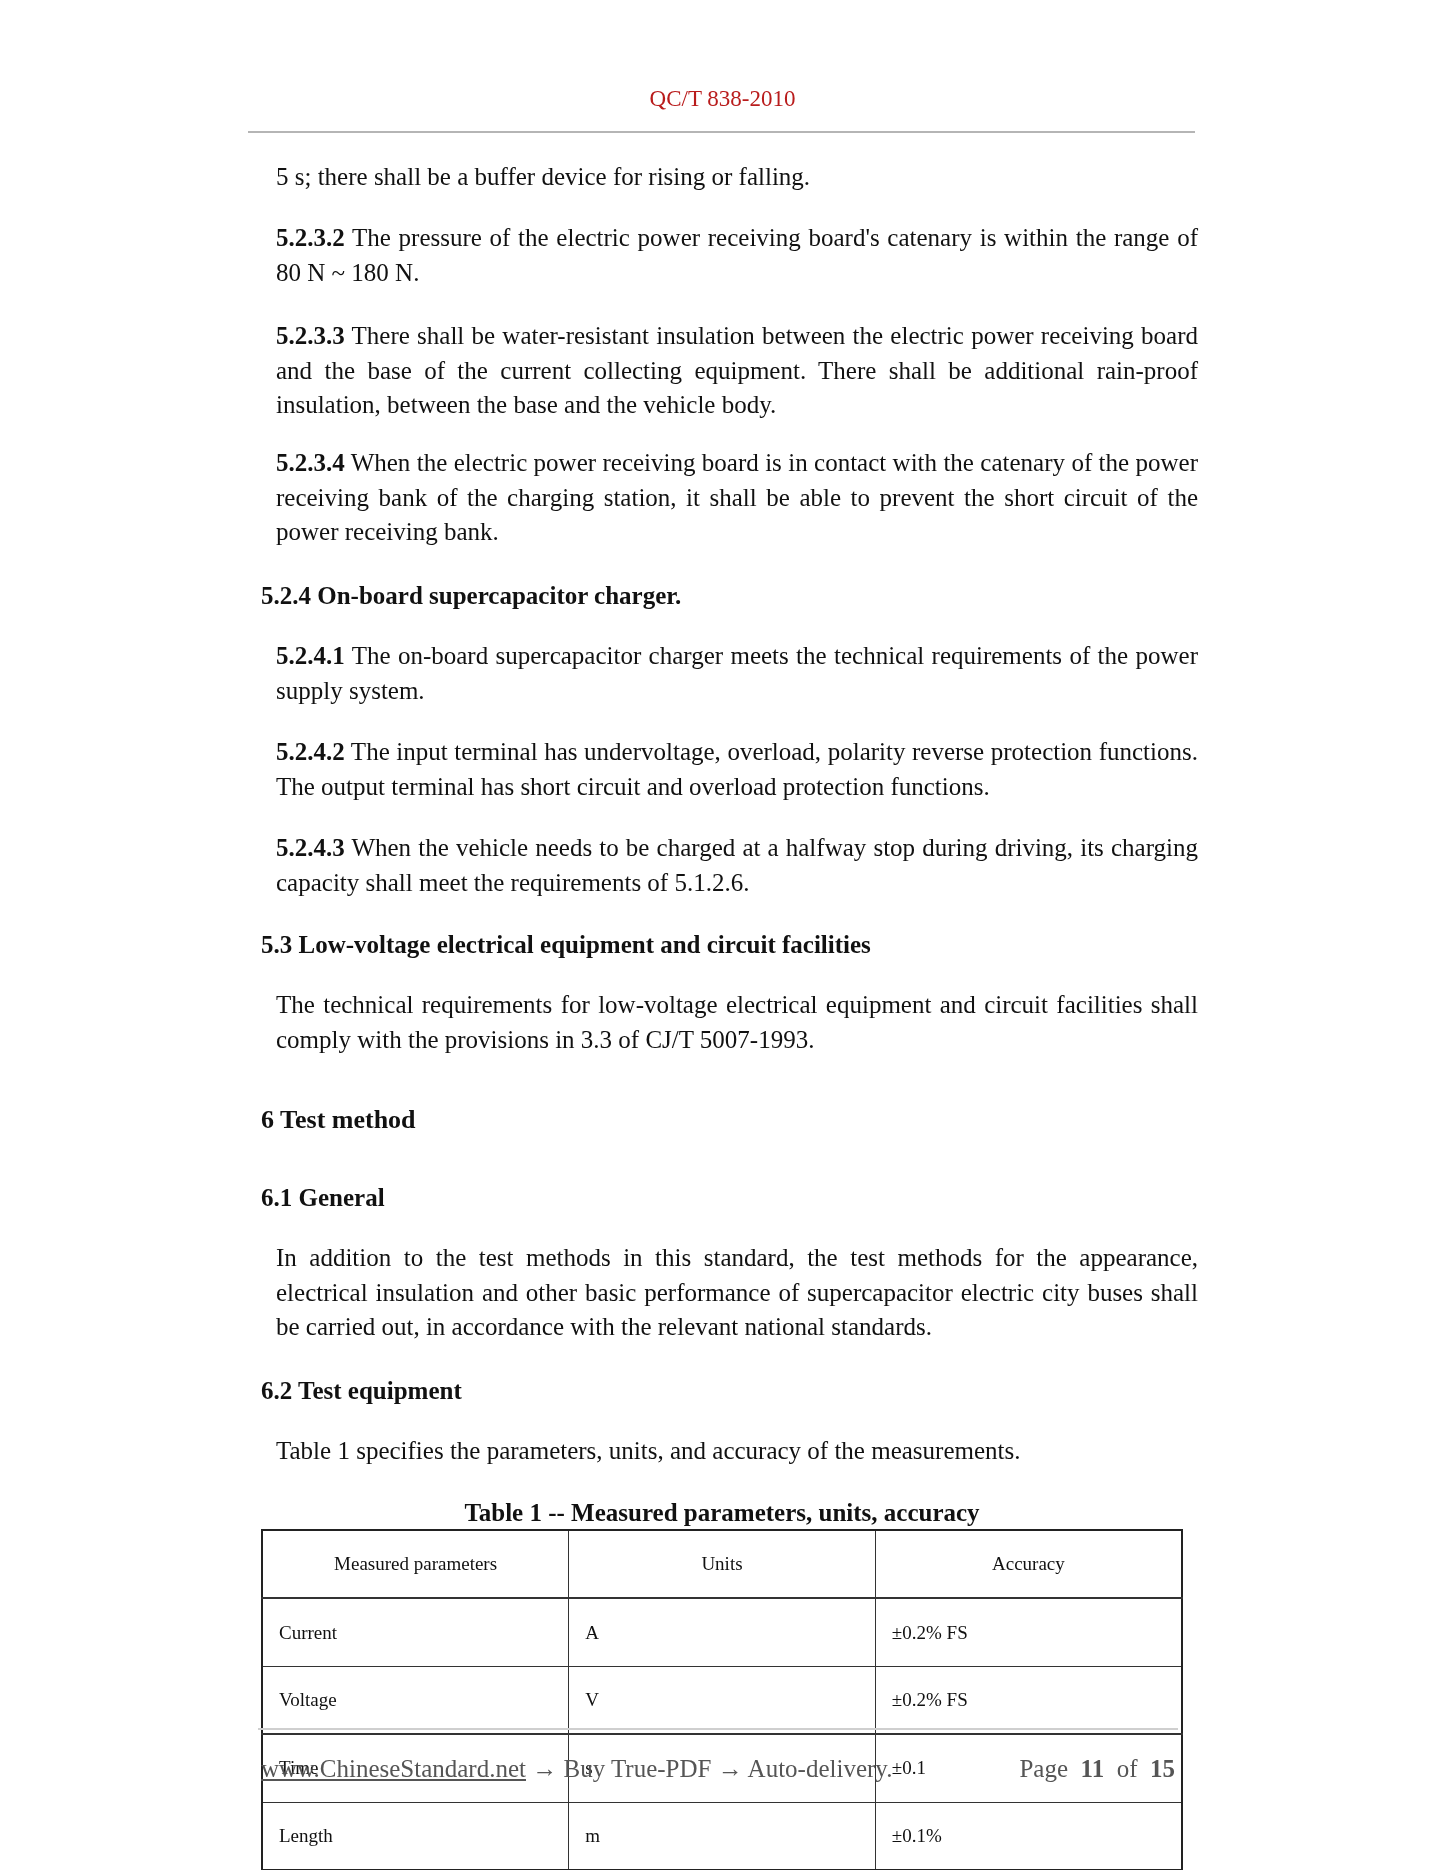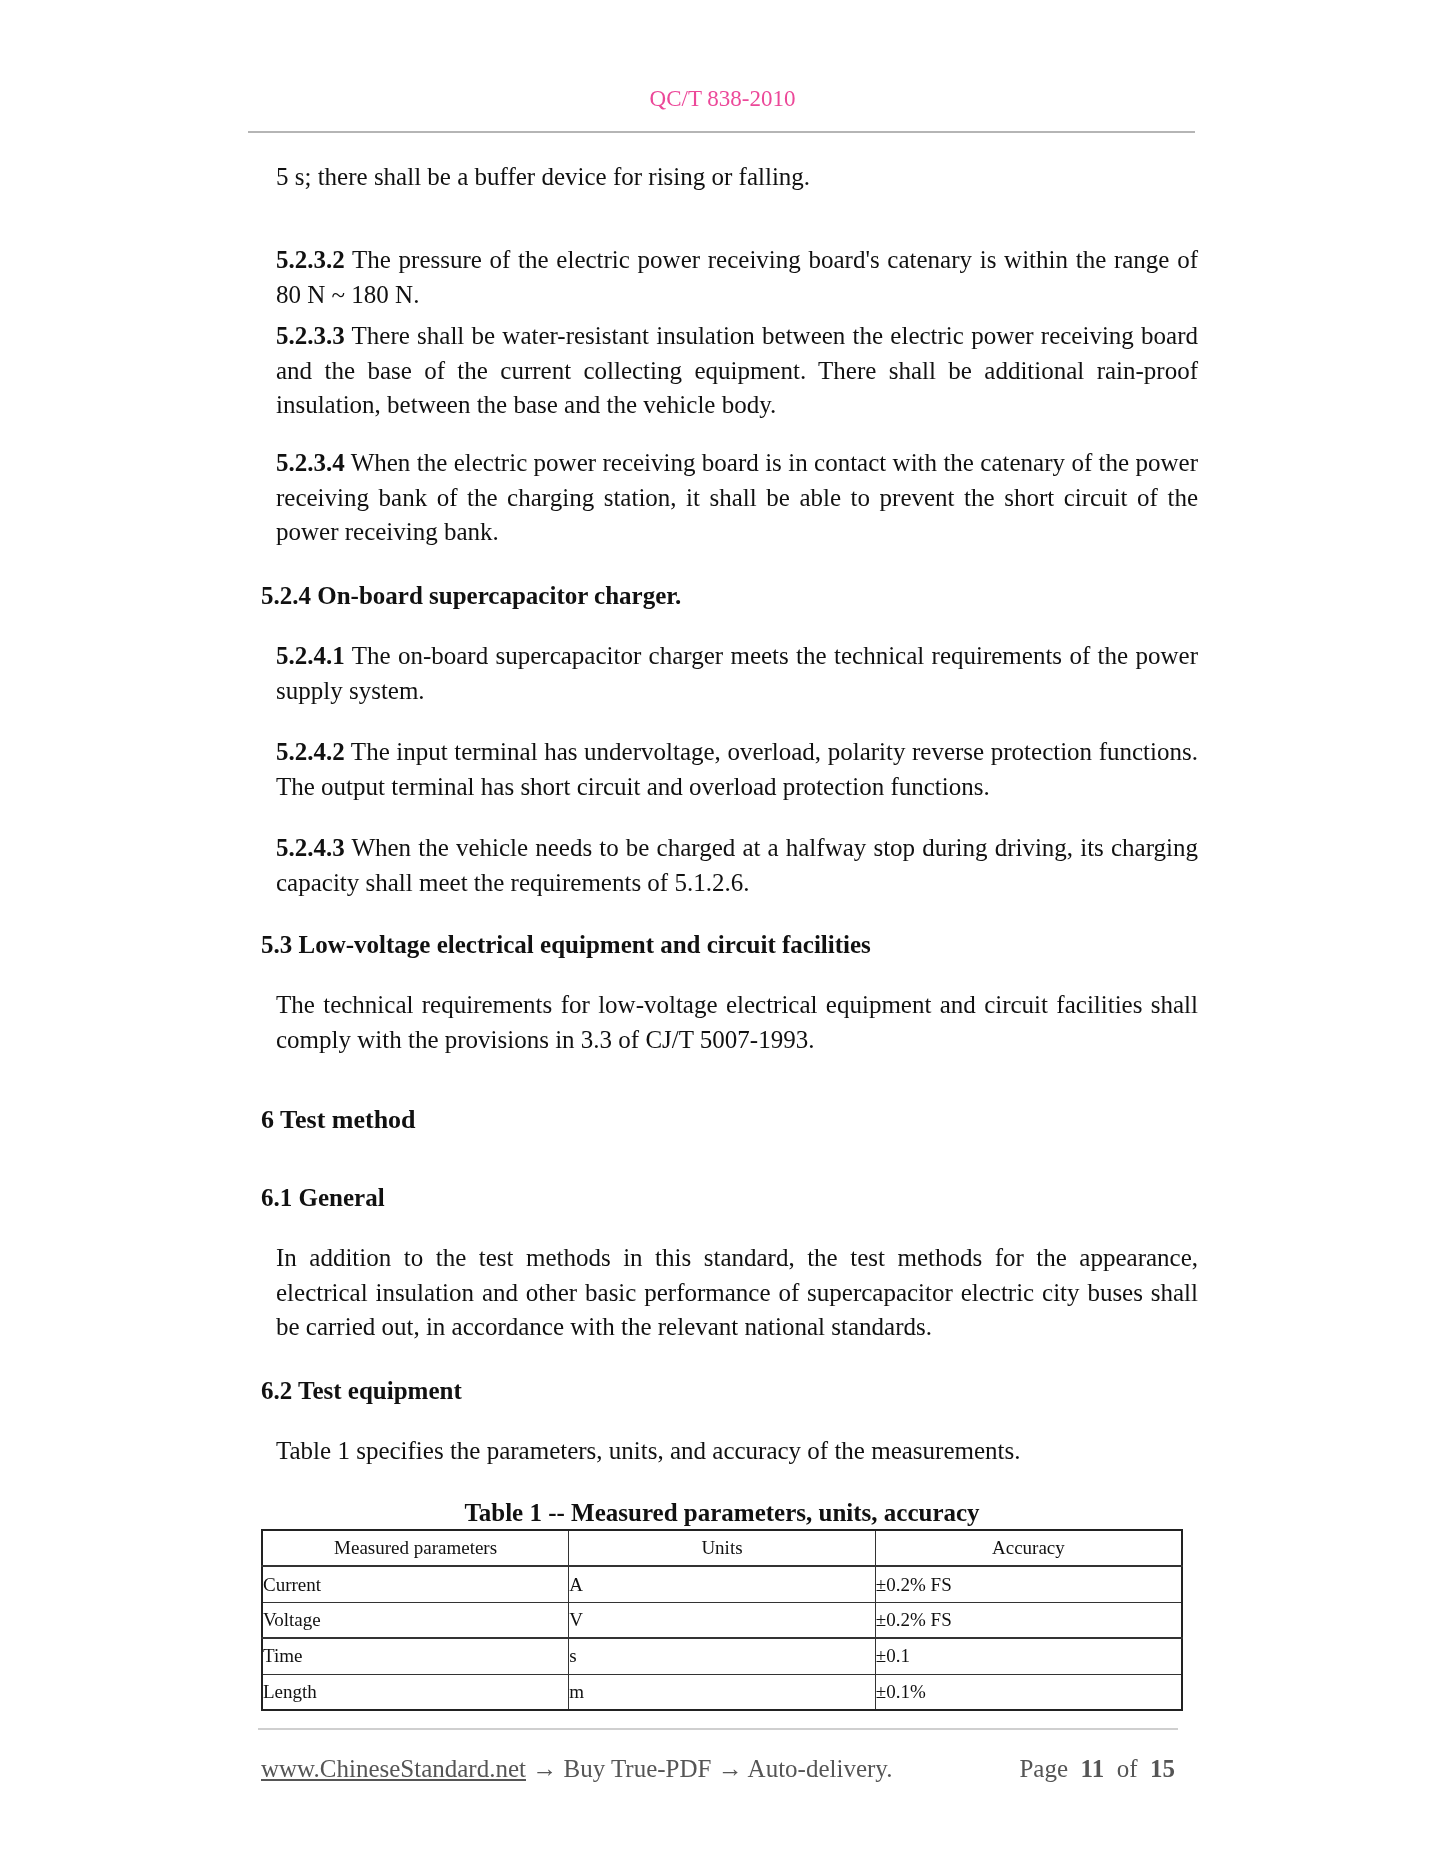--- a/index.html
+++ b/index.html
@@ -1,45 +1,45 @@
 <!DOCTYPE html>
 <html><head>
 <meta charset="utf-8">
 <style>
   html, body { margin: 0; padding: 0; background: #ffffff; }
   body { width: 1445px; height: 1870px; position: relative; overflow: hidden;
          font-family: "Liberation Serif", "DejaVu Serif", serif; color: #111; }
   .abs { position: absolute; }
-  .hdr { left: 0; width: 1445px; top: 84px; text-align: center; font-size: 23px; color: #ec4899; line-height: 30px; }
+  .hdr { left: 0; width: 1445px; top: 84px; text-align: center; font-size: 23px; color: #b91c1c; line-height: 30px; }
   .rule-top { left: 248px; width: 947px; top: 131px; height: 2px; background: #b5b5b5; }
   .para { left: 276px; width: 922px; font-size: 25px; line-height: 34.6px; text-align: justify; text-align-last: left; }
   .para b { font-weight: bold; }
   .h3 { left: 261px; font-size: 25px; line-height: 34px; font-weight: bold; }
   .h1 { left: 261px; font-size: 26px; line-height: 40px; font-weight: bold; }
   .tcap { left: 261px; width: 922px; text-align: center; font-size: 25px; line-height: 30px; font-weight: bold; }
   table.t1 { position: absolute; left: 261px; top: 1529px; width: 922px; border-collapse: collapse;
              font-size: 19px; border: 2px solid #222; table-layout: fixed; }
-  table.t1 td, table.t1 th { border: 1px solid #333; height: 34.4px; padding: 0; 
+  table.t1 td, table.t1 th { border: 1px solid #333; height: 34.4px; padding: 16px; 
              font-weight: normal; line-height: 20px; }
   table.t1 tr.thick td, table.t1 tr.thick th { border-bottom: 2px solid #333; }
   .rule-bot { left: 258px; width: 920px; top: 1728px; height: 2px; background: #cfcfcf; }
   .footer { left: 261px; width: 914px; top: 1753px; font-size: 25px; line-height: 32px; color: #555; }
   .footer a { color: #555; text-decoration: underline; }
   .footer .right { position: absolute; right: 0; top: 0; text-align: right; }
   .footer .right b { font-weight: bold; }
 </style>
 </head>
 <body>
 
 <div class="abs hdr">QC/T 838-2010</div>
 <div class="abs rule-top"></div>
 
 <div class="abs para" style="top:160px;">5 s; there shall be a buffer device for rising or falling.</div>
 
-<div class="abs para" style="top:221px;margin-top:22px;">
+<div class="abs para" style="top:221px;">
   <b>5.2.3.2</b><span> The pressure of the electric power receiving board's catenary is within the range of 80 N ~ 180 N.</span>
 </div>
 
 <div class="abs para" style="top:319px;">
   <b>5.2.3.3</b><span> There shall be water-resistant insulation between the electric power receiving board and the base of the current collecting equipment. There shall be additional rain-proof insulation, between the base and the vehicle body.</span>
 </div>
 
 <div class="abs para" style="top:446px;">
   <b>5.2.3.4</b><span> When the electric power receiving board is in contact with the catenary of the power receiving bank of the charging station, it shall be able to prevent the short circuit of the power receiving bank.</span>
 </div>

